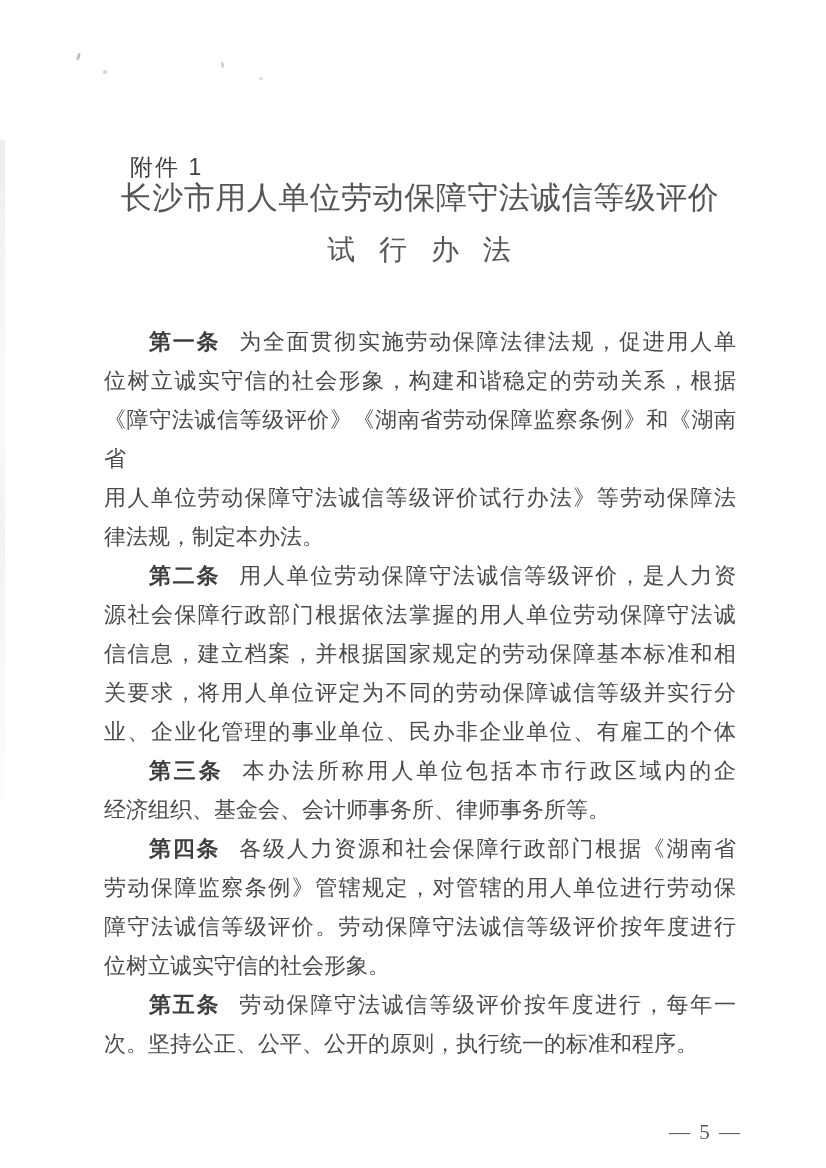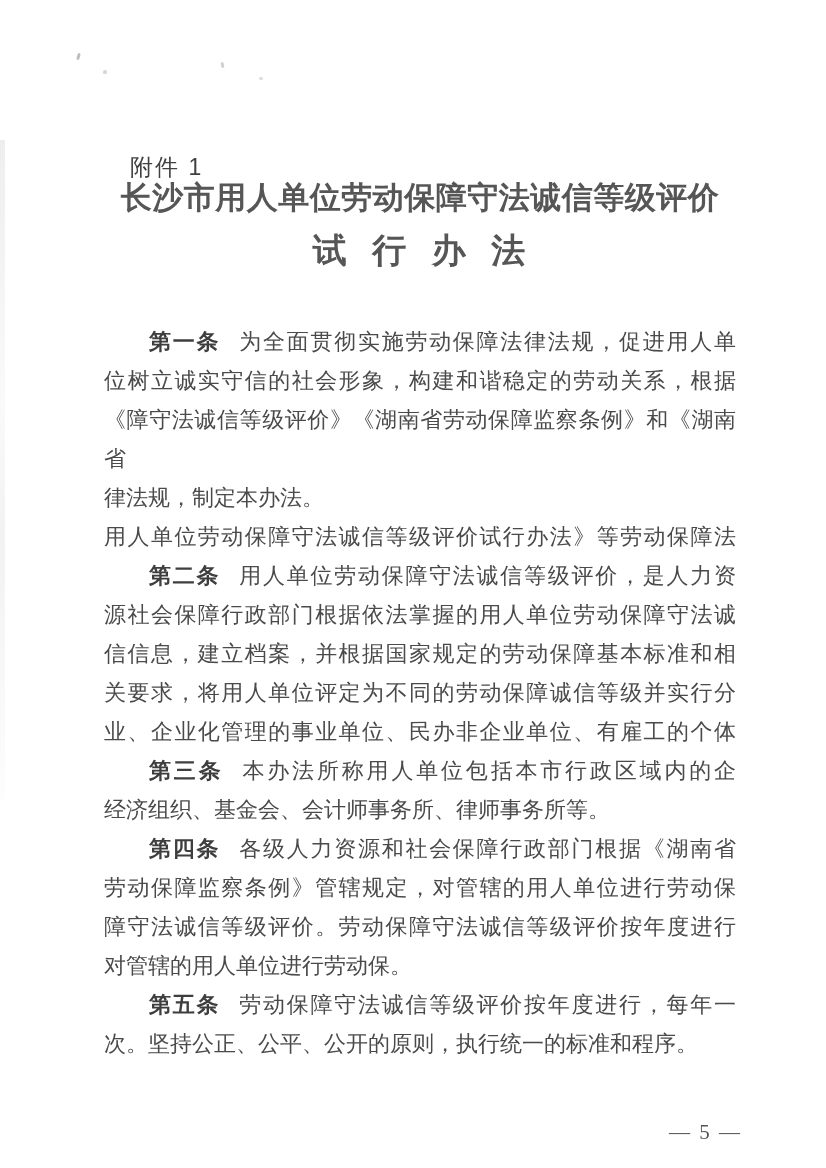--- a/index.html
+++ b/index.html
@@ -11,28 +11,28 @@
     font-family: "Liberation Serif", "DejaVu Serif", serif;
   }
   .attachment {
     position: absolute; left: 130px; top: 112px;
     font-size: 23px; color: #404040; letter-spacing: 2px;
     font-family: "Liberation Sans", "DejaVu Sans", sans-serif;
     margin-top: 40px;
   }
   .title {
     position: absolute; left: 104px; top: 176px; width: 632px;
-    margin: 0; text-align: center; color: #565656; font-weight: bold;
+    margin: 0; text-align: center; color: #565656; font-weight: normal;
     font-family: "Liberation Sans", "DejaVu Sans", sans-serif;
   }
   .title-line1 {
     font-size: 31px; line-height: 44px; white-space: nowrap; letter-spacing: 0.5px;
   }
   .title-line2 {
-    font-size: 34px; line-height: 40px; margin-top: 10px; word-spacing: 12px; letter-spacing: 2px;
+    font-size: 28px; line-height: 40px; margin-top: 10px; word-spacing: 12px; letter-spacing: 2px;
   }
   .body-text {
     position: absolute; left: 104px; top: 322px; width: 632px;
   }
   .line {
     font-size: 22px; line-height: 39px; color: #4a4a4a;
     text-align: justify; text-justify: inter-character;
   }
   .line.fill { text-align-last: justify; }
   .line.first { padding-left: 45px; }
@@ -67,30 +67,30 @@
 
 <h1 class="title">
   <div class="title-line1">长沙市用人单位劳动保障守法诚信等级评价</div>
   <div class="title-line2">试 行 办 法</div>
 </h1>
 
 <div class="body-text" id="articles">
     <div class="line fill first"><span class="term">第一条</span>为全面贯彻实施劳动保障法律法规，促进用人单</div>
     <div class="line fill">位树立诚实守信的社会形象，构建和谐稳定的劳动关系，根据</div>
     <div class="line fill">《障守法诚信等级评价》《湖南省劳动保障监察条例》和《湖南省</div>
+    <div class="line fill">用人单位劳动保障守法诚信等级评价试行办法》等劳动保障法</div>
     <div class="line">律法规，制定本办法。</div>
-    <div class="line fill">用人单位劳动保障守法诚信等级评价试行办法》等劳动保障法</div>
     <div class="line fill first"><span class="term">第二条</span>用人单位劳动保障守法诚信等级评价，是人力资</div>
     <div class="line fill">源社会保障行政部门根据依法掌握的用人单位劳动保障守法诚</div>
     <div class="line fill">信信息，建立档案，并根据国家规定的劳动保障基本标准和相</div>
     <div class="line fill">关要求，将用人单位评定为不同的劳动保障诚信等级并实行分</div>
     <div class="line fill">业、企业化管理的事业单位、民办非企业单位、有雇工的个体</div>
     <div class="line fill first"><span class="term">第三条</span>本办法所称用人单位包括本市行政区域内的企</div>
     <div class="line">经济组织、基金会、会计师事务所、律师事务所等。</div>
     <div class="line fill first"><span class="term">第四条</span>各级人力资源和社会保障行政部门根据《湖南省</div>
     <div class="line fill">劳动保障监察条例》管辖规定，对管辖的用人单位进行劳动保</div>
     <div class="line fill">障守法诚信等级评价。劳动保障守法诚信等级评价按年度进行</div>
-    <div class="line">对管辖的用人单位进行劳动保。</div>
+    <div class="line">位树立诚实守信的社会形象。</div>
     <div class="line fill first"><span class="term">第五条</span>劳动保障守法诚信等级评价按年度进行，每年一</div>
     <div class="line">次。坚持公正、公平、公开的原则，执行统一的标准和程序。</div>
   </div>
 
 <div class="page-number">— 5 —</div>
 
 </body></html>

